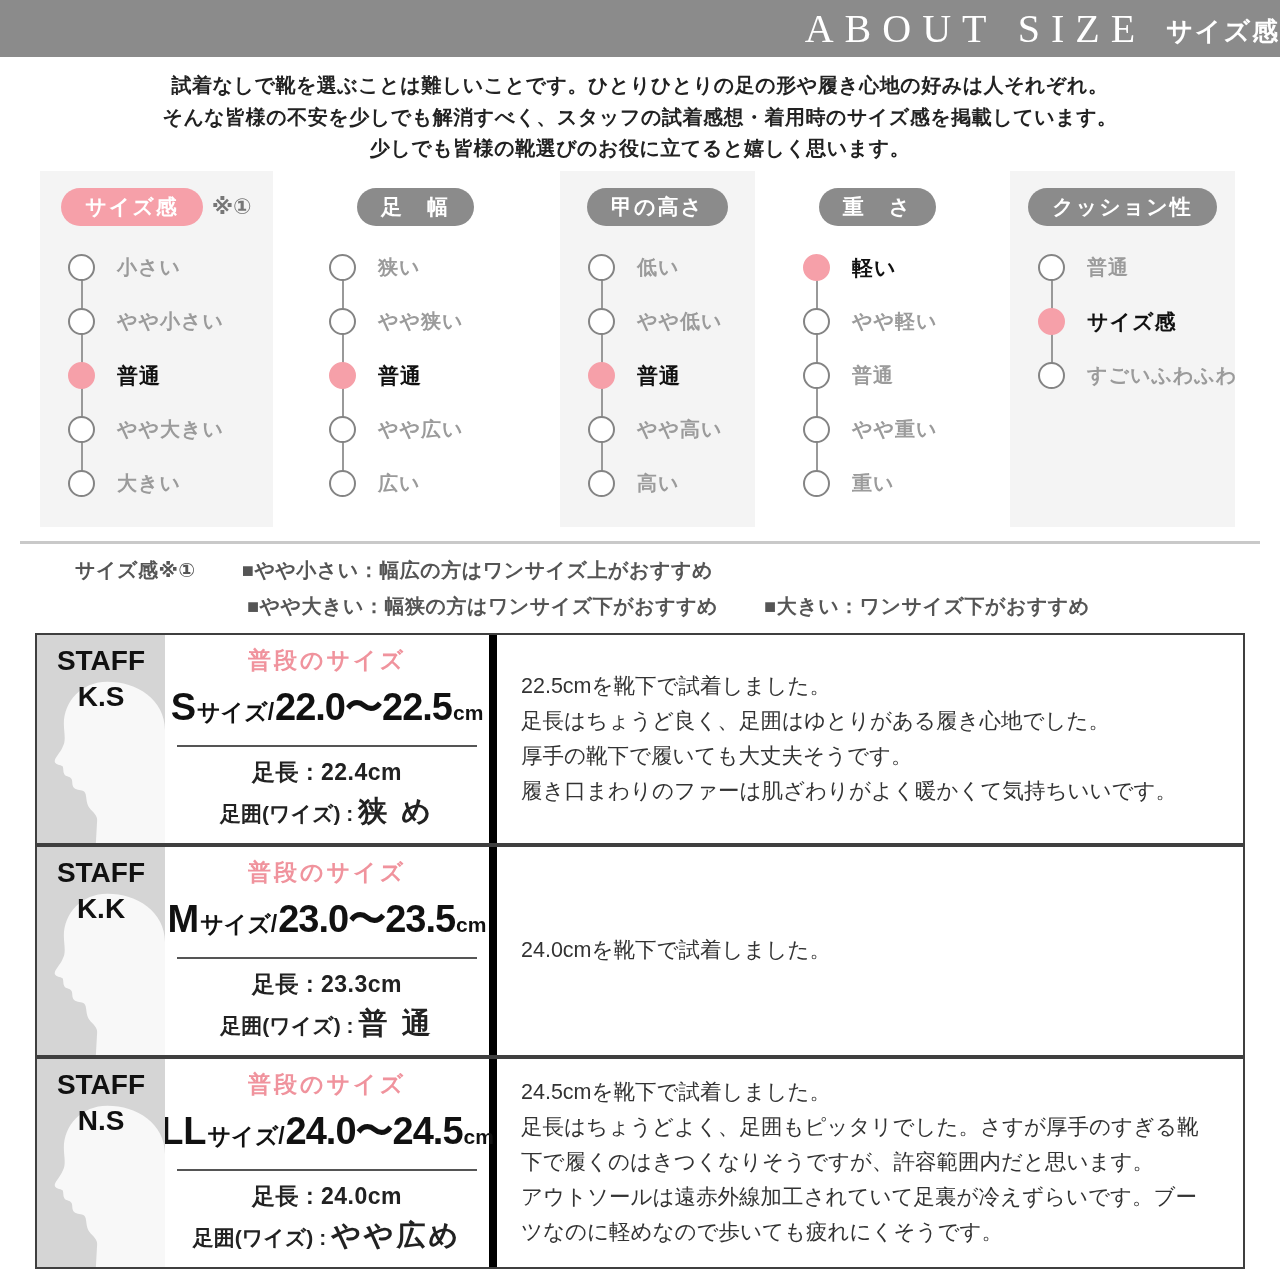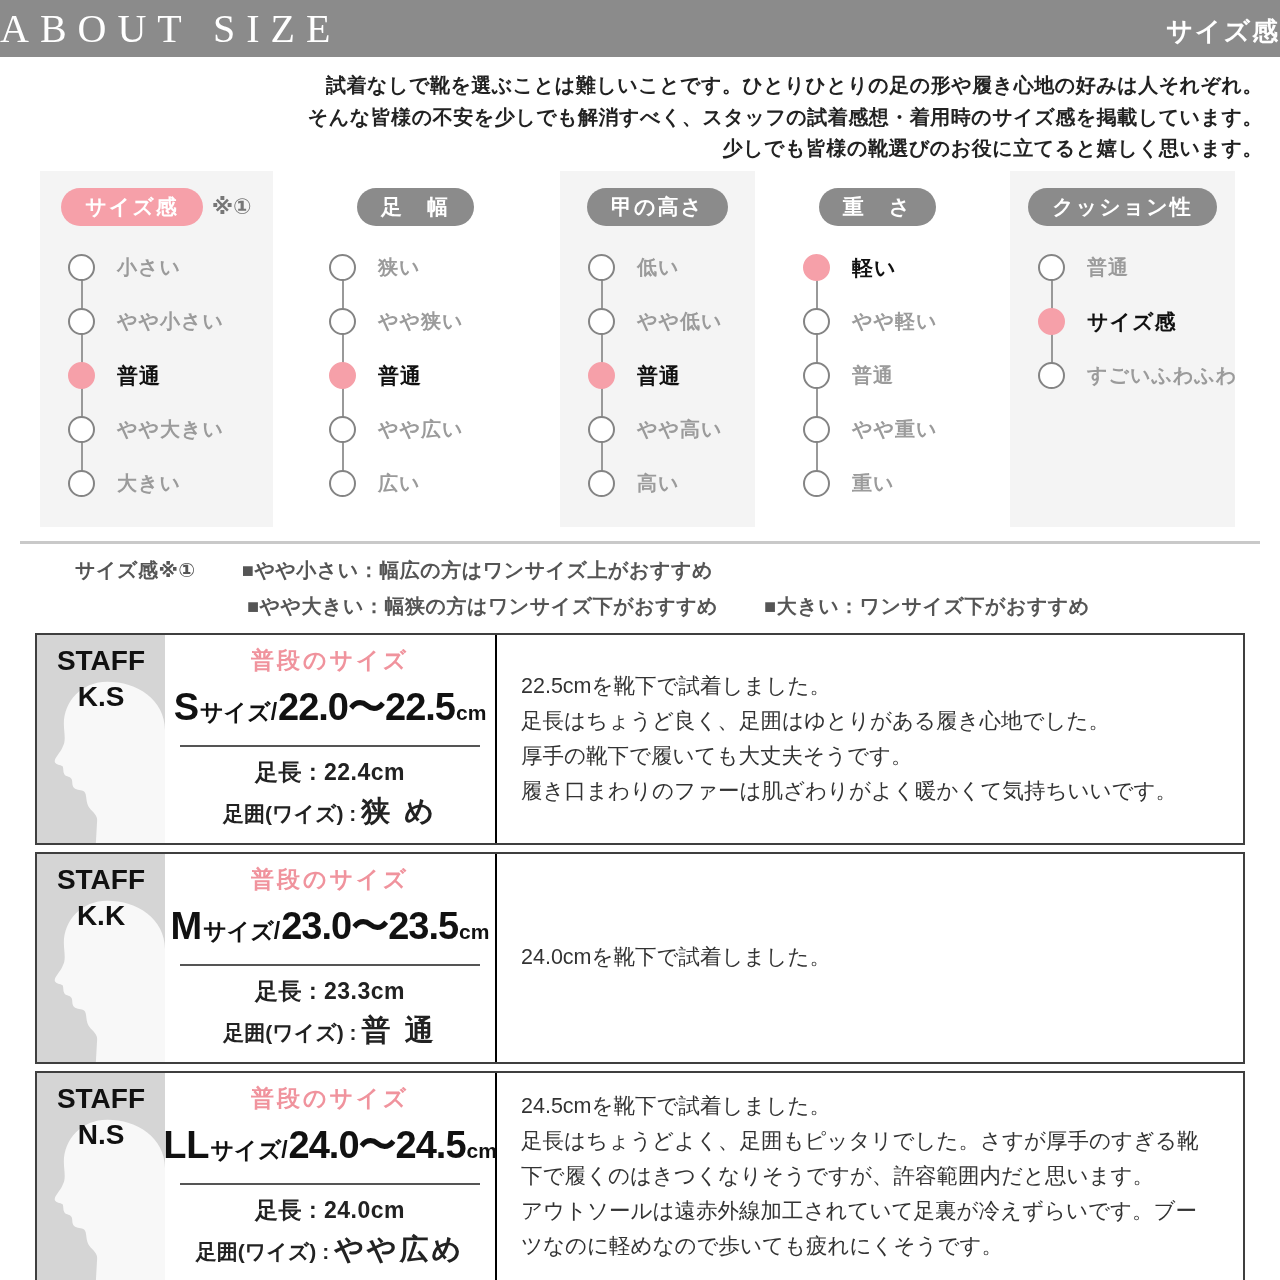--- a/index.html
+++ b/index.html
@@ -1,27 +1,27 @@
 <!DOCTYPE html>
 <html><head>
 <meta charset="utf-8">
 <style>
   * { margin:0; padding:0; box-sizing:border-box; }
   html,body { width:1280px; height:1280px; background:#ffffff; overflow:hidden;
     font-family:"Liberation Sans","DejaVu Sans",sans-serif; }
 
   
   .header { height:57px; background:#8b8b8b; display:flex; align-items:center;
-    justify-content:space-between; gap:20px; }
+    justify-content:flex-end; gap:20px; }
   .header-en { font-family:"Liberation Serif","DejaVu Serif",serif; color:#fff;
     font-size:40px; letter-spacing:11px; font-weight:400; }
   .header-ja { color:#fff; font-size:26px; font-weight:700; letter-spacing:2px; padding-top:6px; }
 
   
-  .intro { text-align:right; padding:13px 17px 2px; font-size:20px; font-weight:700;
+  .intro { text-align:center; padding:13px 17px 2px; font-size:20px; font-weight:700;
     color:#222; line-height:1.58; letter-spacing:0.5px; }
 
   
   .scales { display:flex; padding:4px 0 0 40px; align-items:stretch; }
   .scale { padding-top:16px; padding-bottom:16px; }
   .scale.shaded { background:#f4f4f4; }
   .s1 { width:233px; }
   .s2 { width:229px; margin-left:28px; }
   .s3 { width:195px; margin-left:30px; }
   .s4 { width:205px; margin-left:20px; }
@@ -44,28 +44,28 @@
 
   
   .divider { height:3px; background:#c9c9c9; margin:14px 20px 0; }
   .notes { padding:13px 11px 13px 75px; font-size:20px; color:#555; font-weight:700;
     letter-spacing:0.5px; }
   .notes-line { display:flex; gap:46px; white-space:nowrap; }
   .notes-line2 { margin-left:172px; margin-top:9px; }
 
   
   .cards { padding:0 35px; }
-  .card { display:flex; border:2px solid #3f3f3f; height:212px; margin-bottom:7px;
+  .card { display:flex; border:2px solid #3f3f3f; height:212px; 
     background:#fff; }
   .staff-box { width:128px; background:#d5d5d5; position:relative; overflow:hidden;
     flex-shrink:0; }
   .silhouette { position:absolute; left:0; bottom:0; width:128px; height:170px; }
   .staff-name { position:relative; z-index:1; width:112px; margin:8px auto 0;
     text-align:center; font-size:28px; font-weight:700; color:#111; line-height:1.3; }
-  .size-col { width:332px; flex-shrink:0; border-right:2px solid #000000;
+  .size-col { width:332px; flex-shrink:0; border-right:8px solid #000000;
     display:flex; flex-direction:column; align-items:center; justify-content:center; }
   .size-header { color:#f0939d; font-size:23px; font-weight:700; letter-spacing:3px; }
   .size-line { margin-top:6px; display:flex; align-items:baseline; color:#111;
     white-space:nowrap; }
   .size-letter { font-size:38px; font-weight:700; }
   .size-mid { font-size:23px; font-weight:700; margin:0 1px; }
   .size-range { font-size:38px; font-weight:700; letter-spacing:-1px; }
   .size-unit { font-size:21px; font-weight:700; margin-left:1px; }
   .size-divider { width:300px; height:2px; background:#555; margin:12px 0 10px; }
   .foot-length { font-size:23px; font-weight:600; color:#222; letter-spacing:0.5px; }

